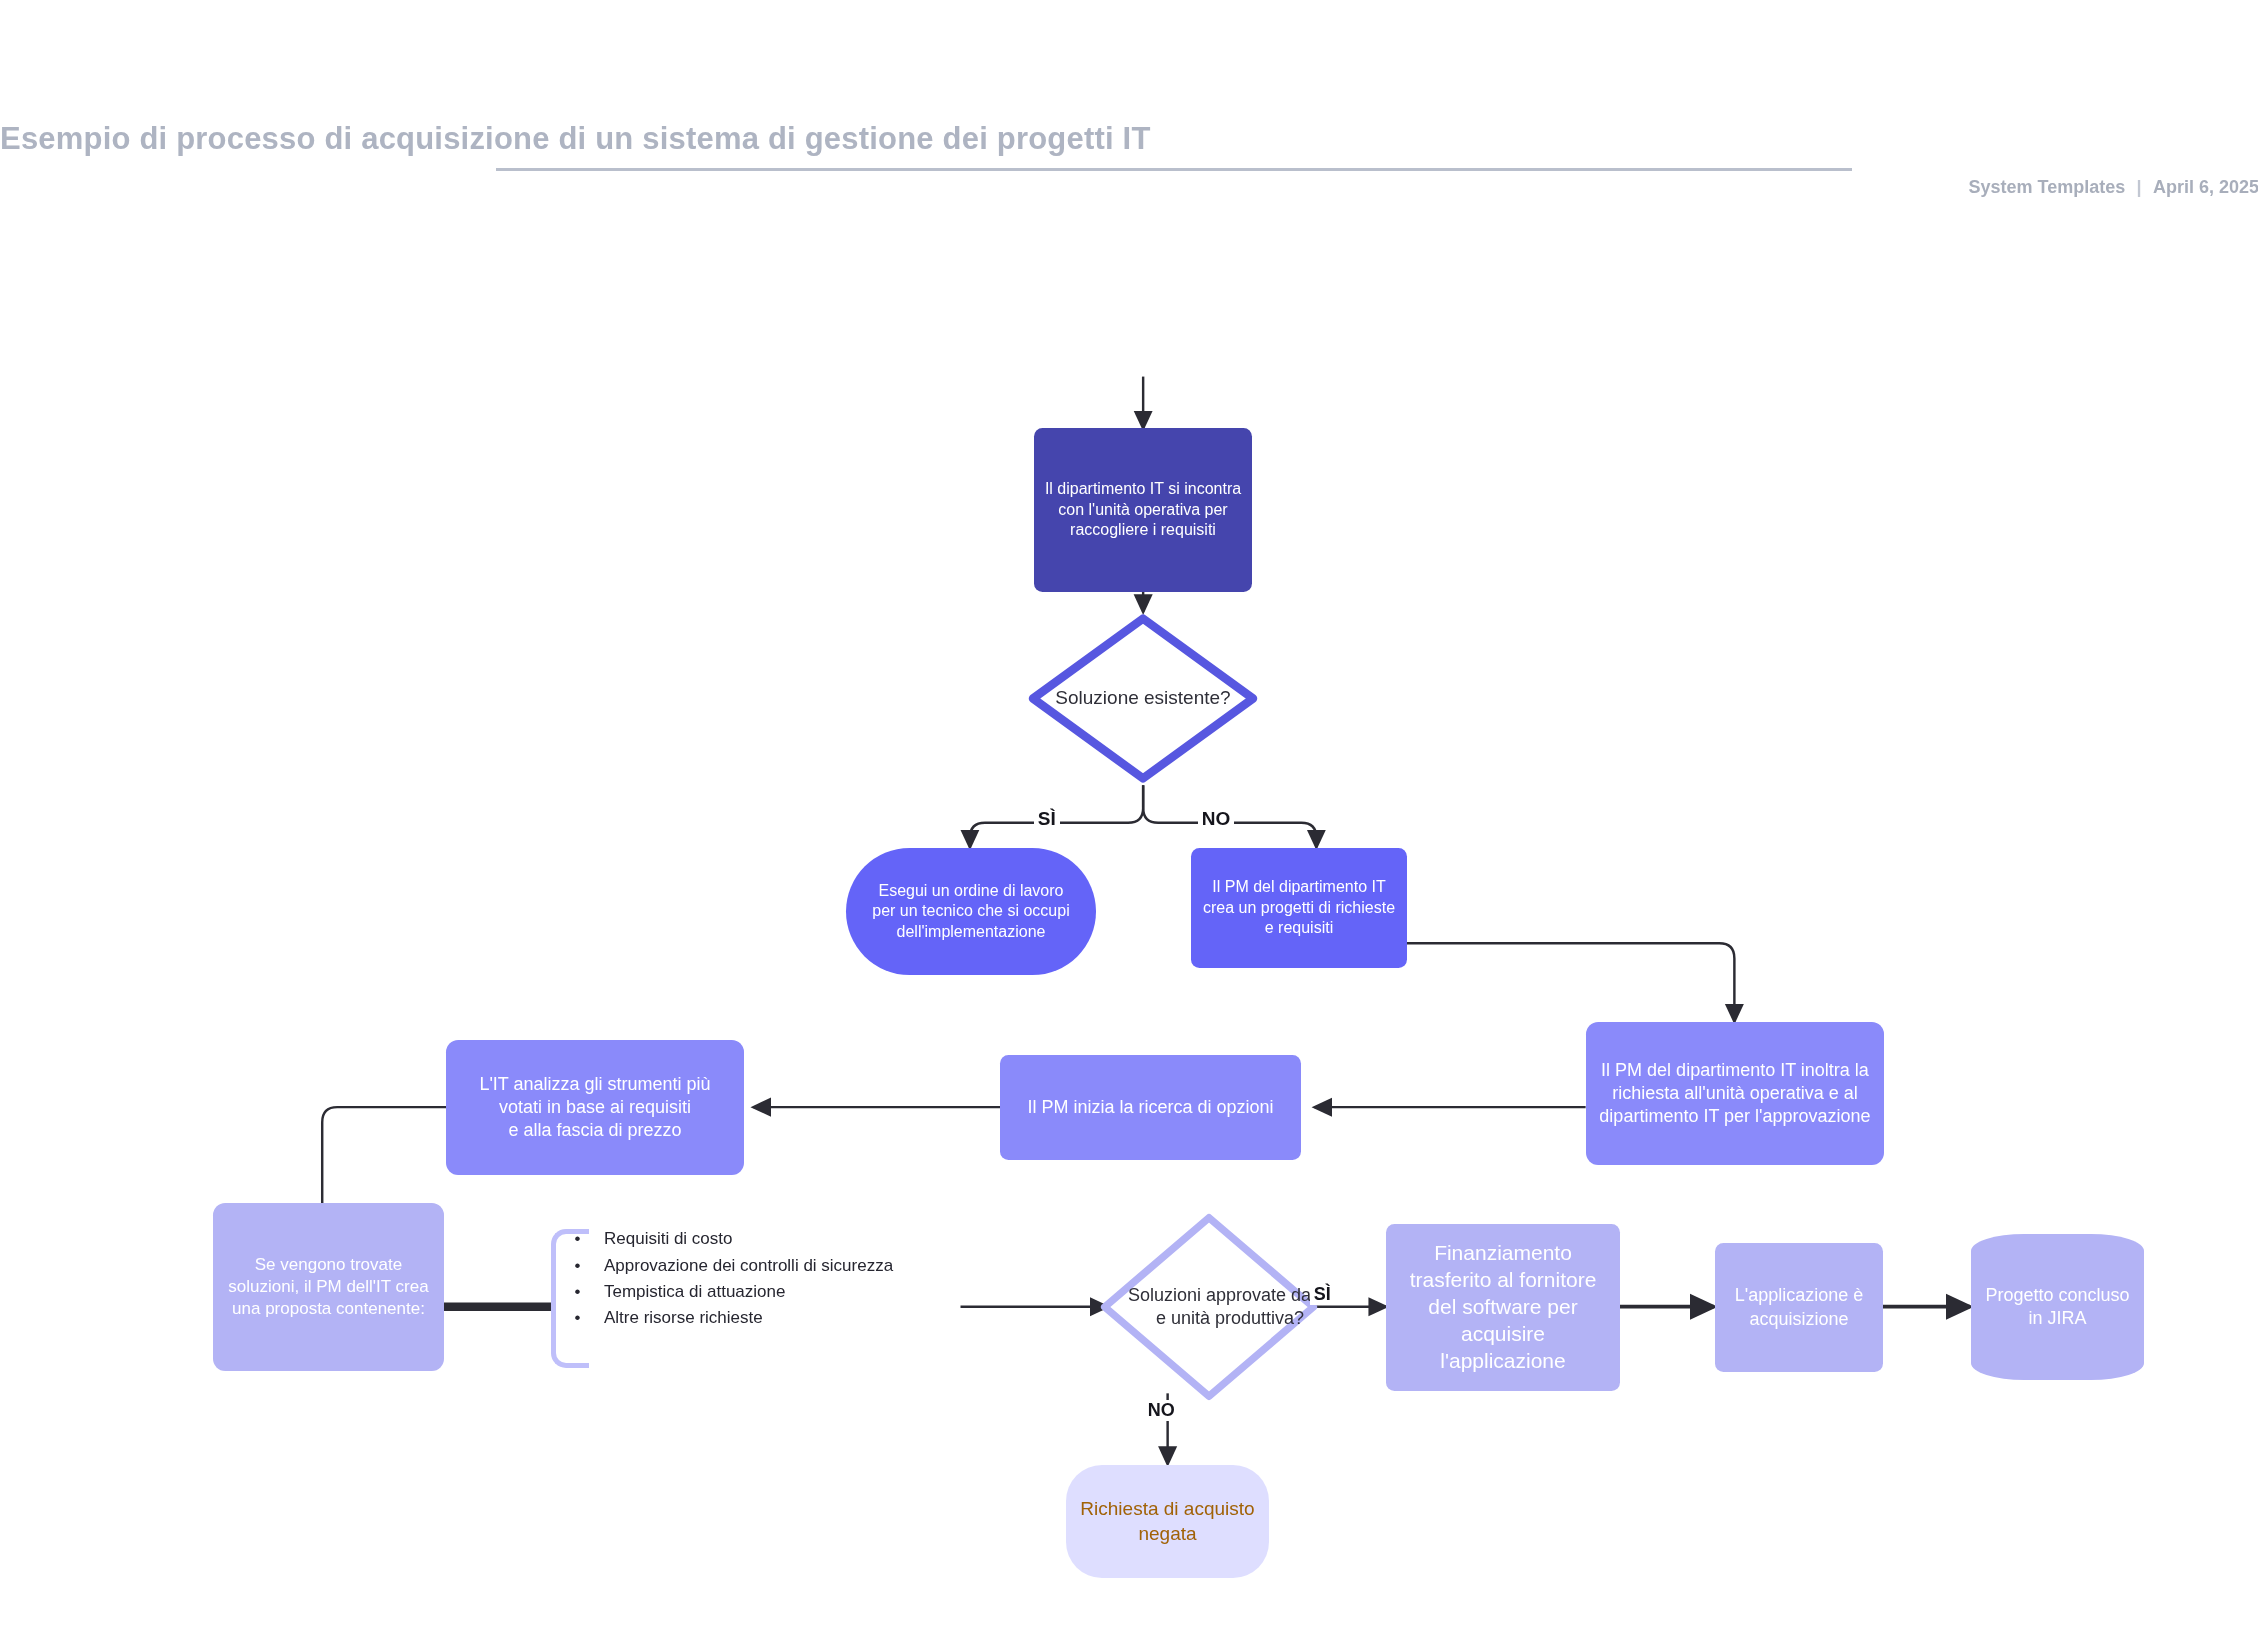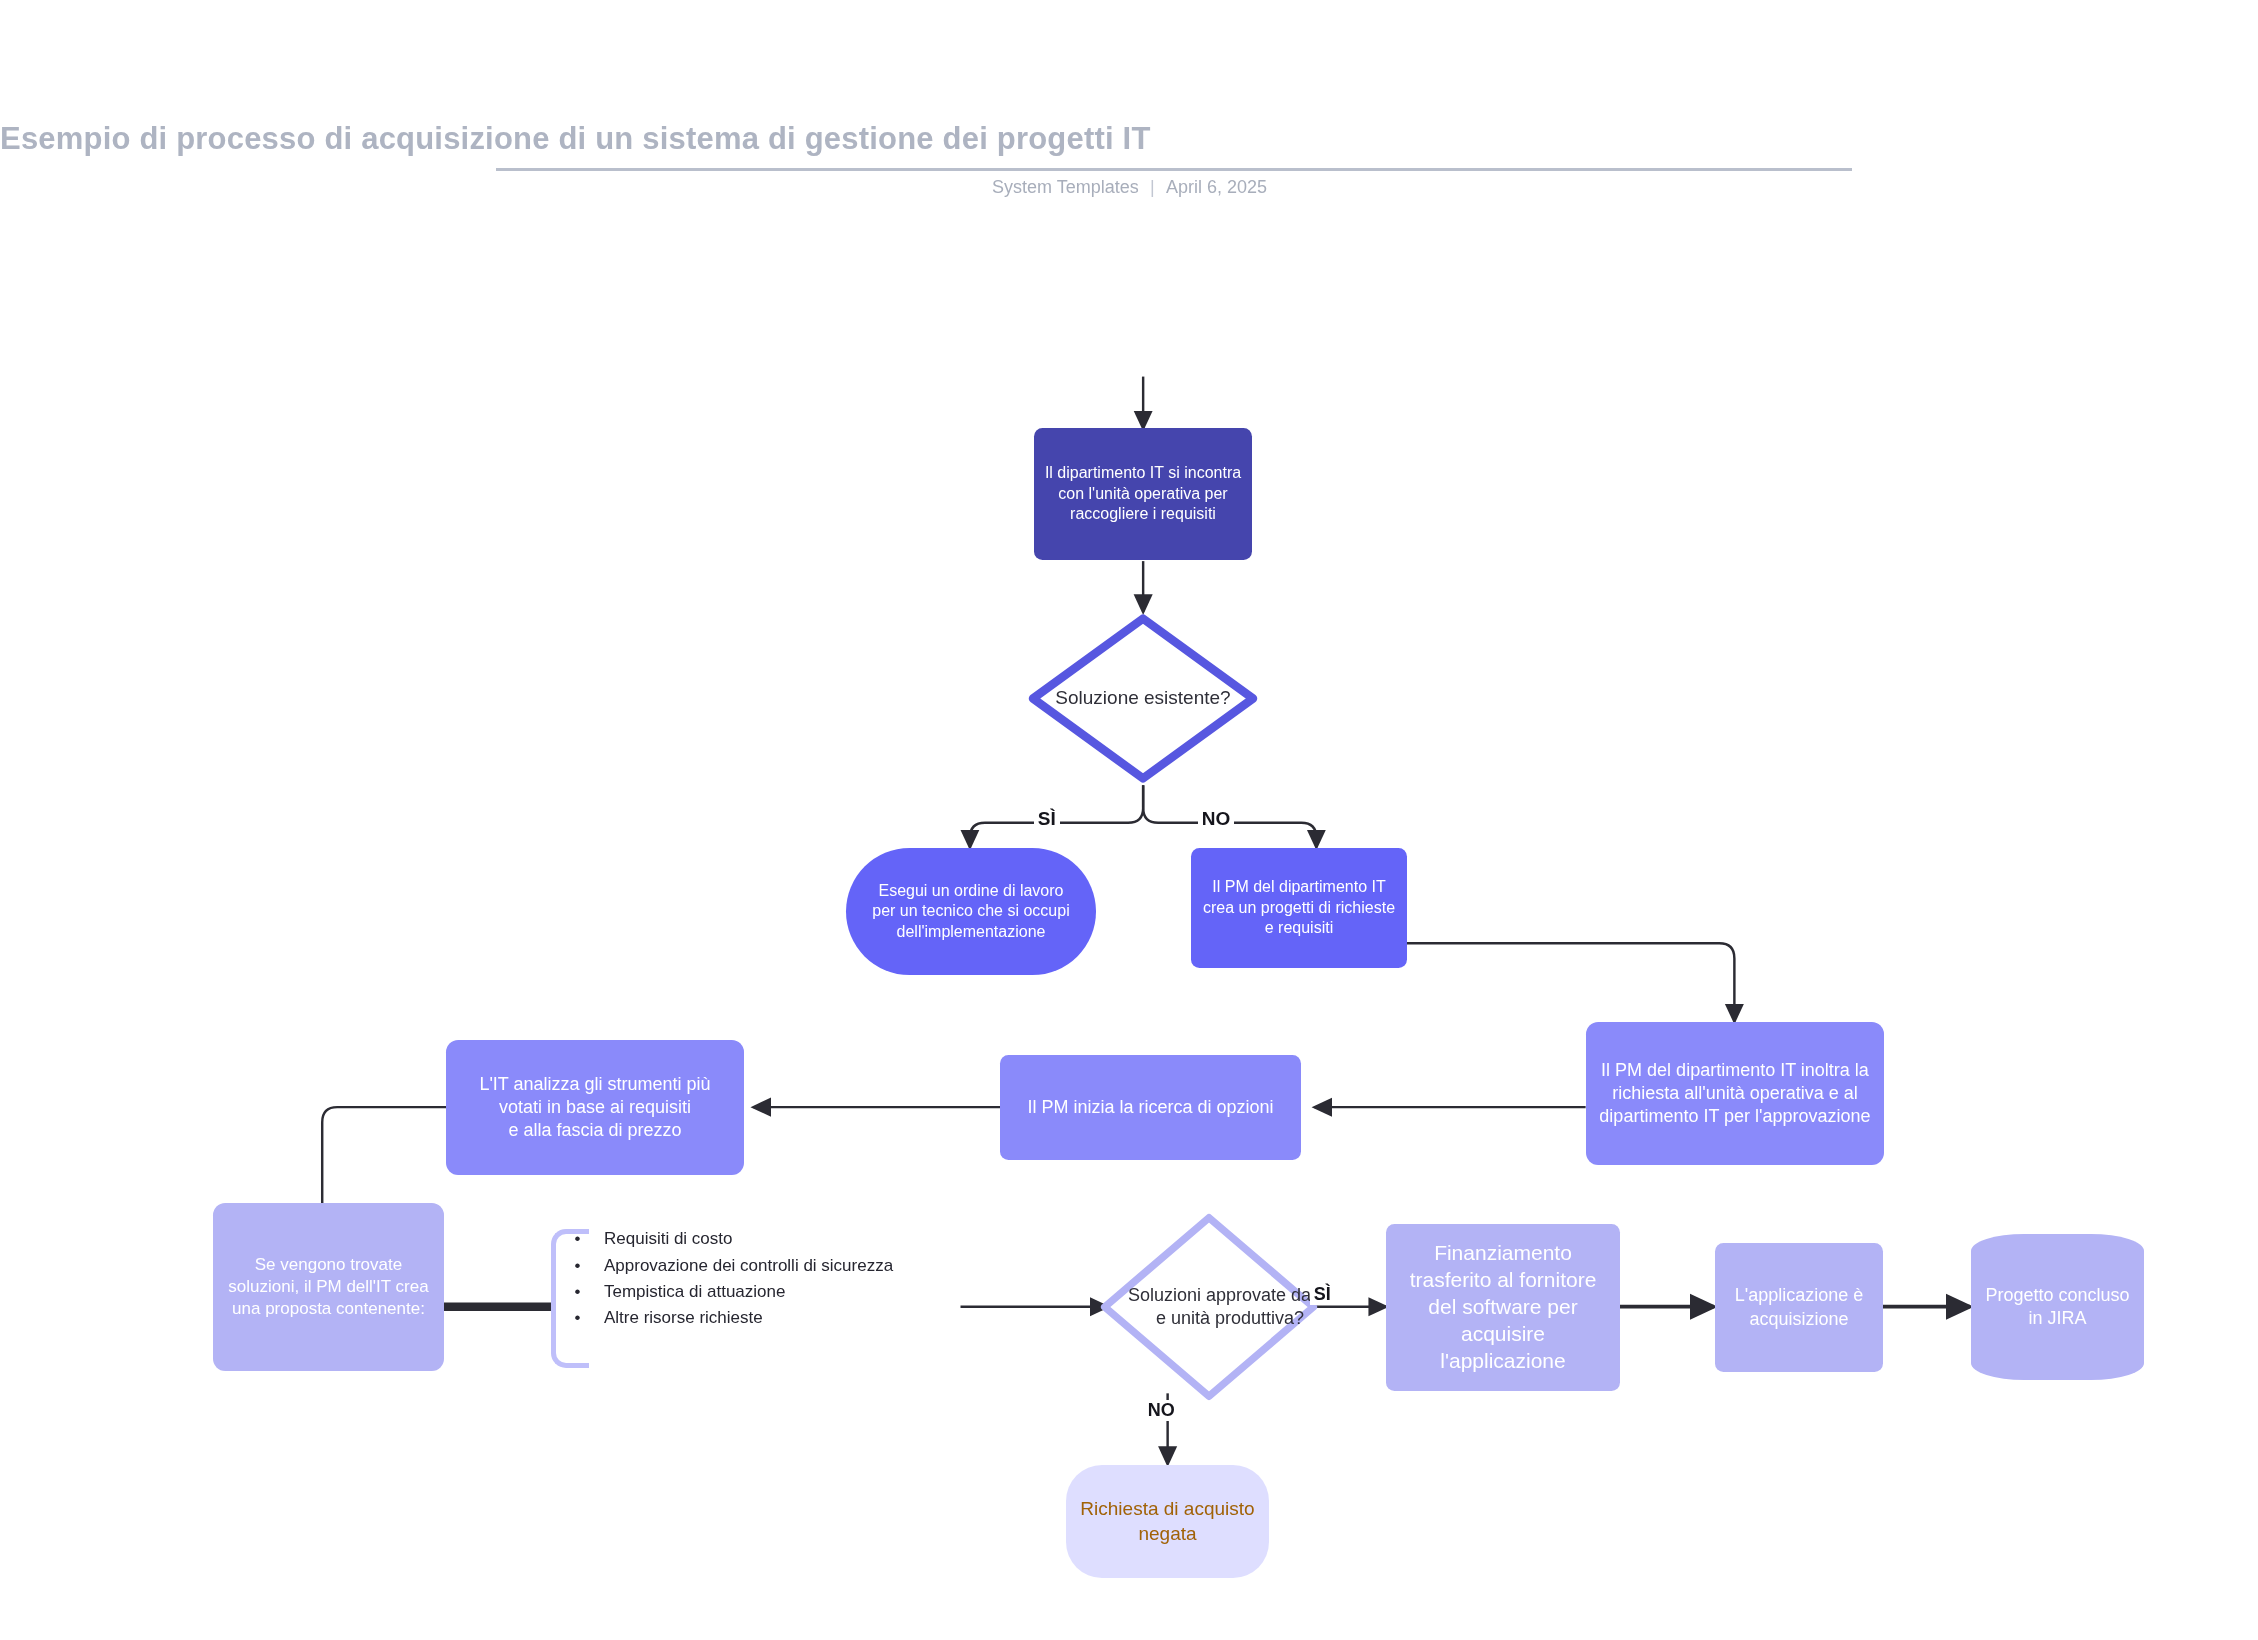--- a/index.html
+++ b/index.html
@@ -11,22 +11,22 @@
   #stage{position:absolute;left:0;top:0;width:2259px;height:1640px;}
   #title-rule{
     position:absolute;left:496px;top:168px;width:1356px;height:2.8px;
     background:#b9bfcc;
   }
   #doc-title{
     position:absolute;left:0;top:121px;width:2259px;text-align:left;
     font-size:31px;font-weight:bold;color:#aeb4c2;letter-spacing:0.2px;
   }
   #doc-meta{
-    position:absolute;left:0;top:177px;width:2259px;text-align:center;
-    font-size:18px;color:#a8aebb;
+    position:absolute;left:0;top:177px;width:2259px;text-align:right;
+    font-size:18px;color:#a8aebb;font-weight:bold;
   }
   #doc-meta .sep{display:inline-block;margin:0 11.3px;color:#c2c7d2;}
 
   
   .node{
     position:absolute;box-sizing:border-box;
     display:flex;align-items:center;justify-content:center;
     text-align:center;line-height:1.28;
     padding:5.6px 9.4px;
   }
@@ -124,21 +124,21 @@
 
       <path d="M1720,1388 L1820,1388" marker-end="url(#ahfat)" stroke-width="4"></path>
 
       <path d="M1998,1388 L2092,1388" marker-end="url(#ahfat)" stroke-width="4"></path>
 
       <path d="M1240,1480 L1240,1555" marker-end="url(#ah)"></path>
     </g>
   </svg>
 
 
-  <div class="node n-indigo r-sm" style="left:1034px;top:428px;width:218px;height:132px;font-size:16px;">
+  <div class="node n-indigo r-sm" style="left:1034px;top:428px;width:218px;height:164px;font-size:16px;">
     <span>Il dipartimento IT si incontra con l'unità operativa per raccogliere i requisiti</span>
   </div>
 
   <div class="diamond" style="left:1026px;top:612px;width:234px;height:173px;font-size:19px;">
     <svg width="234" height="173" viewBox="0 0 248 184">
       <path d="M124,7 L241,92 L124,177 L7,92 Z" fill="#ffffff" stroke="#5757e0" stroke-width="9" stroke-linejoin="round"></path>
     </svg>
     <div class="dlabel">Soluzione esistente?</div>
   </div>
 

